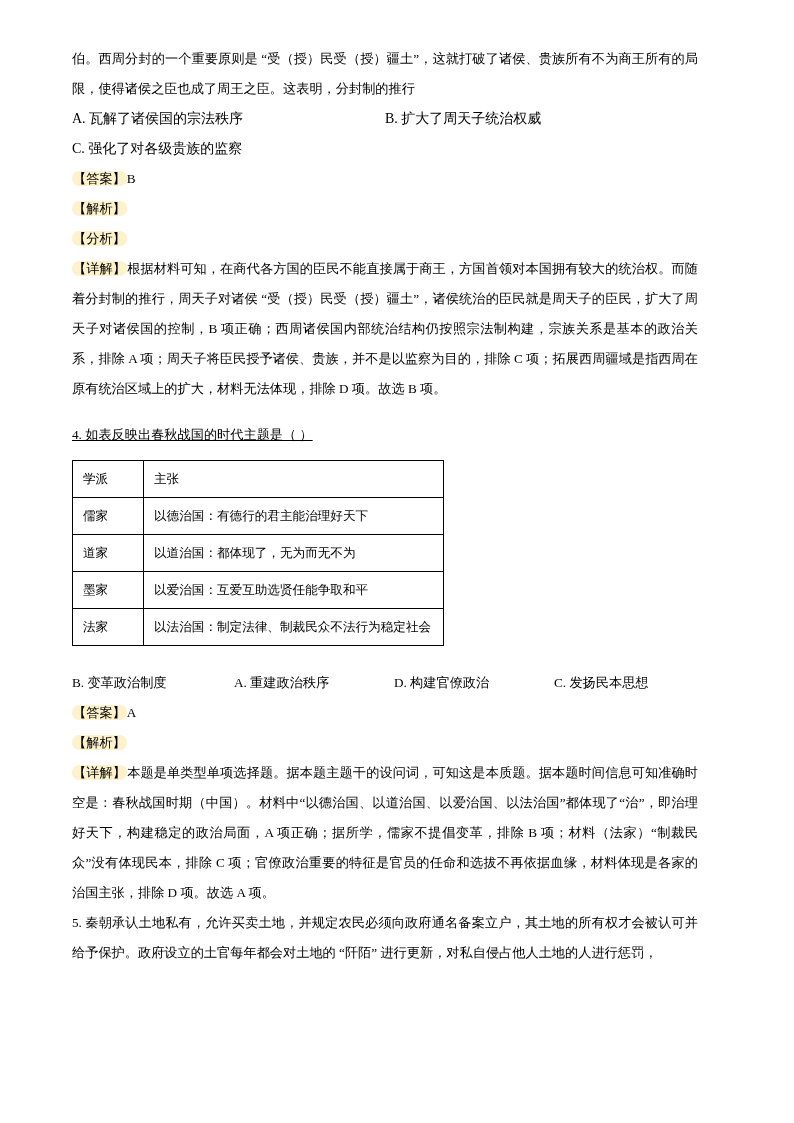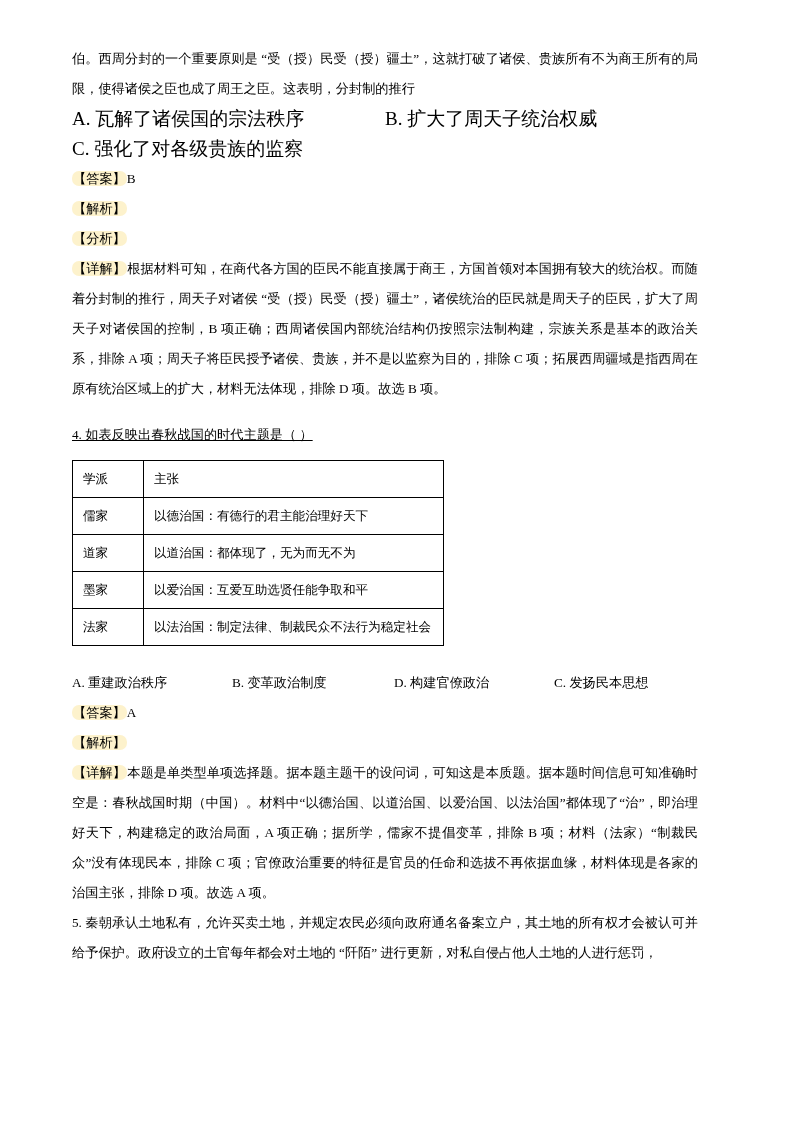--- a/index.html
+++ b/index.html
@@ -25,21 +25,21 @@
     line-height: 30px;
     text-align: justify;
     text-justify: inter-ideograph;
     margin: 0;
   }
   .para-indent {
     text-indent: 0;
   }
   .opt-row {
     display: flex;
-    font-size: 19px;
+    font-size: 14px;
     line-height: 30px;
   }
   .opt-row .col {
     flex: 0 0 50%;
   }
   .opt-row .col.narrow {
     flex: 0 0 50%;
   }
   .tag-line {
     font-size: 13.2px;
@@ -131,22 +131,22 @@
         <td>以爱治国：互爱互助选贤任能争取和平</td>
       </tr>
       <tr>
         <td class="c1">法家</td>
         <td>以法治国：制定法律、制裁民众不法行为稳定社会</td>
       </tr>
     </tbody>
   </table>
 
   <div class="opts4">
+    <div class="o o2">B. 变革政治制度</div>
     <div class="o o1">A. 重建政治秩序</div>
-    <div class="o o2">B. 变革政治制度</div>
     <div class="o o4">D. 构建官僚政治</div>
     <div class="o o3">C. 发扬民本思想</div>
   </div>
 
   <div class="tag-line"><span class="hl">【答案】</span><span>A</span></div>
 
   <div class="tag-line"><span class="hl">【解析】</span></div>
 
   <p class="para"><span class="hl">【详解】</span><span>本题是单类型单项选择题。据本题主题干的设问词，可知这是本质题。据本题时间信息可知准确时空是：春秋战国时期（中国）。材料中“以德治国、以道治国、以爱治国、以法治国”都体现了“治”，即治理好天下，构建稳定的政治局面，A 项正确；据所学，儒家不提倡变革，排除 B 项；材料（法家）“制裁民众”没有体现民本，排除 C 项；官僚政治重要的特征是官员的任命和选拔不再依据血缘，材料体现是各家的治国主张，排除 D 项。故选 A 项。</span></p>
 

